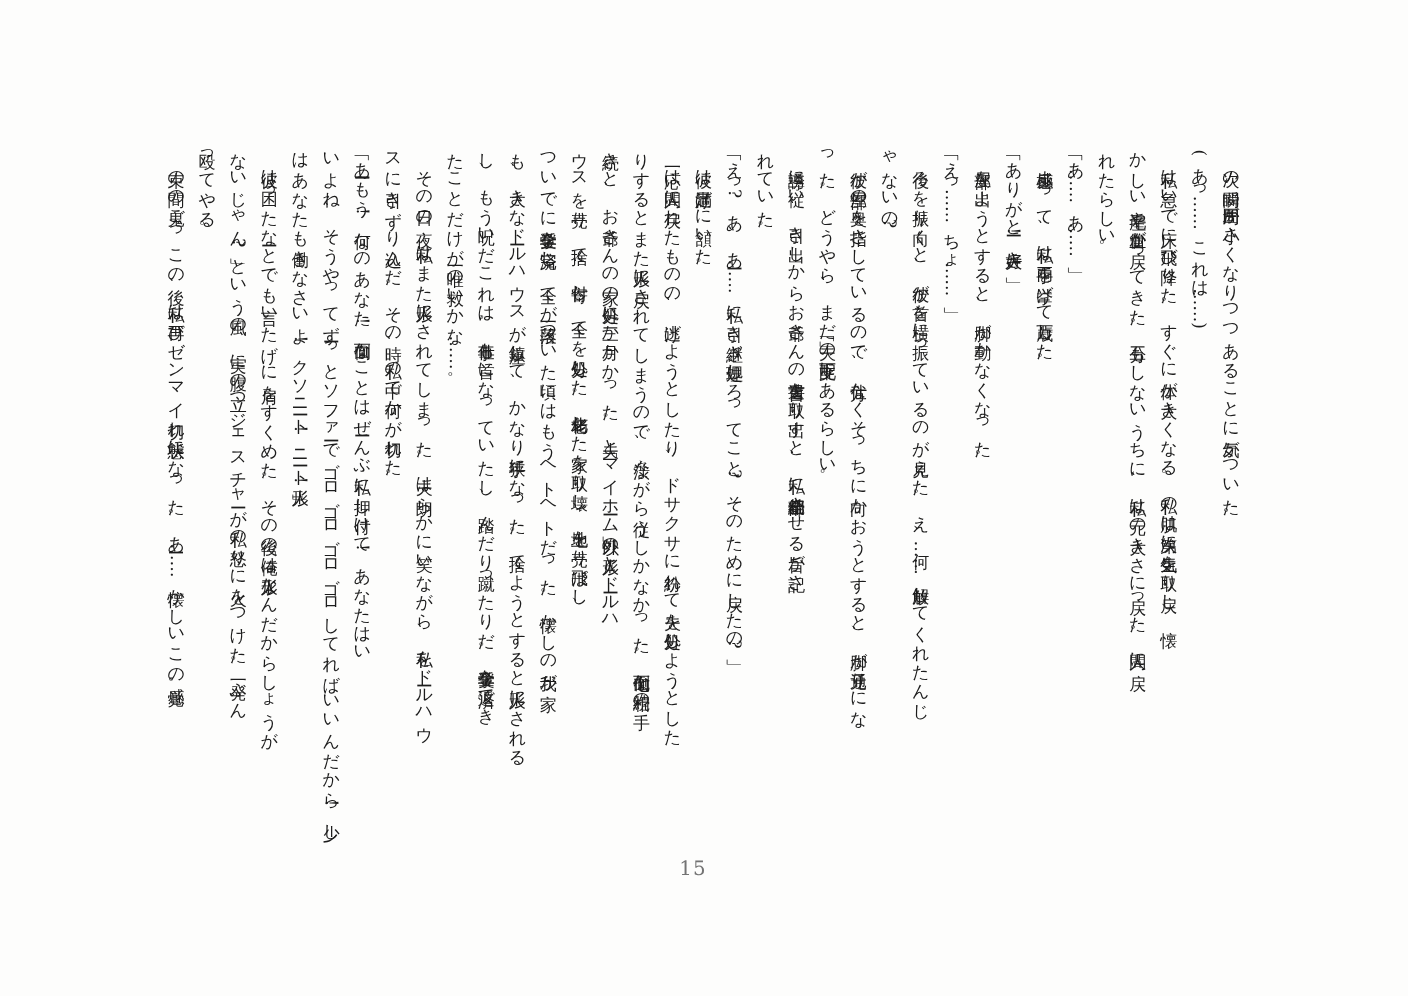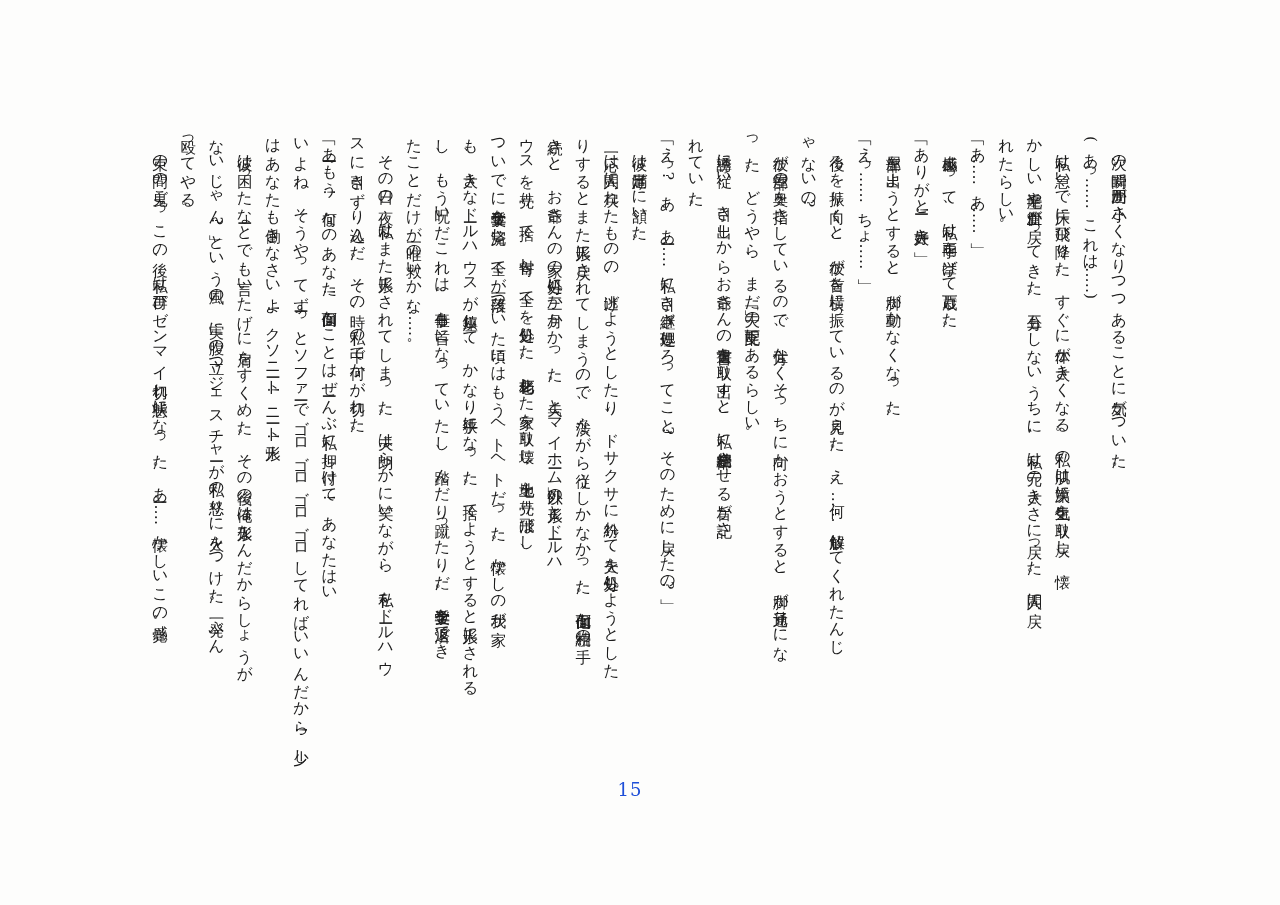--- a/index.html
+++ b/index.html
@@ -37,21 +37,21 @@
   }
   .indent-0   { text-indent: 0; }
   .indent-05  { text-indent: 0.5em; }
   .indent-1   { text-indent: 1em; }
   .page-number {
     position: absolute;
     top: 779px;
     left: 630px;
     transform: translateX(-50%);
     font-size: 18px;
-    color: #1d4ed8;
+    color: #737373;
     letter-spacing: 1px;
   }
 </style>
 </head>
 <body style="background: rgb(253, 253, 252);">
 
 <div class="page">
   <div class="text-block" id="text-block" style="color: rgb(28, 28, 28);">
       <div class="tline indent-1">次の瞬間、周囲が小さくなりつつあることに気がついた。</div>
       <div class="tline indent-05">(あっ……これは……)</div>

